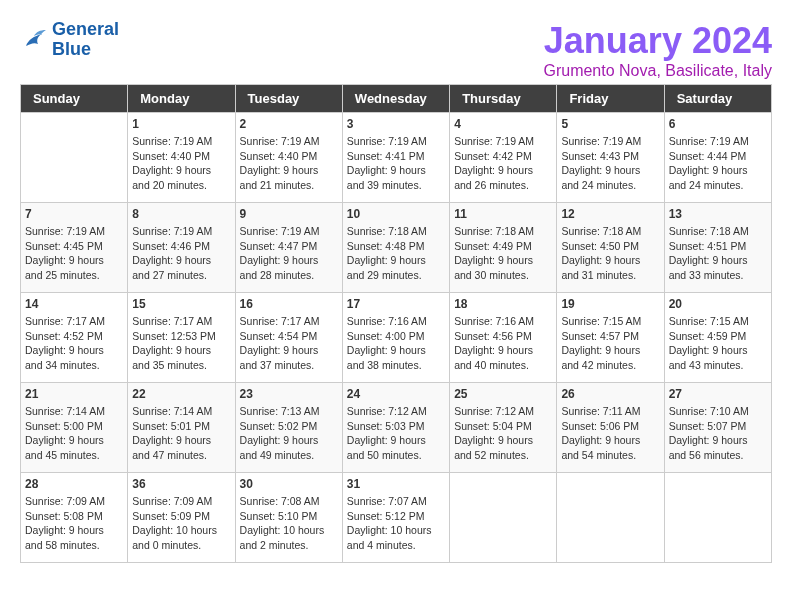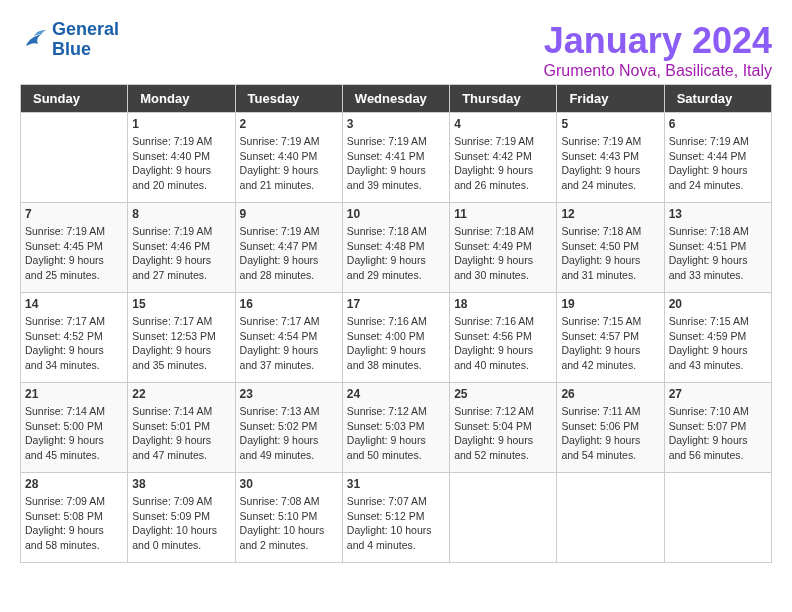--- a/index.html
+++ b/index.html
@@ -292,21 +292,21 @@
         </td>
       </tr>
       <tr>
         <td>
           <div class="day-num">28</div>
           <div class="day-info">Sunrise: 7:09 AM</div>
           <div class="day-info">Sunset: 5:08 PM</div>
           <div class="day-info">Daylight: 9 hours and 58 minutes.</div>
         </td>
         <td>
-          <div class="day-num">38</div>
+          <div class="day-num">36</div>
           <div class="day-info">Sunrise: 7:09 AM</div>
           <div class="day-info">Sunset: 5:09 PM</div>
           <div class="day-info">Daylight: 10 hours and 0 minutes.</div>
         </td>
         <td>
           <div class="day-num">30</div>
           <div class="day-info">Sunrise: 7:08 AM</div>
           <div class="day-info">Sunset: 5:10 PM</div>
           <div class="day-info">Daylight: 10 hours and 2 minutes.</div>
         </td>

